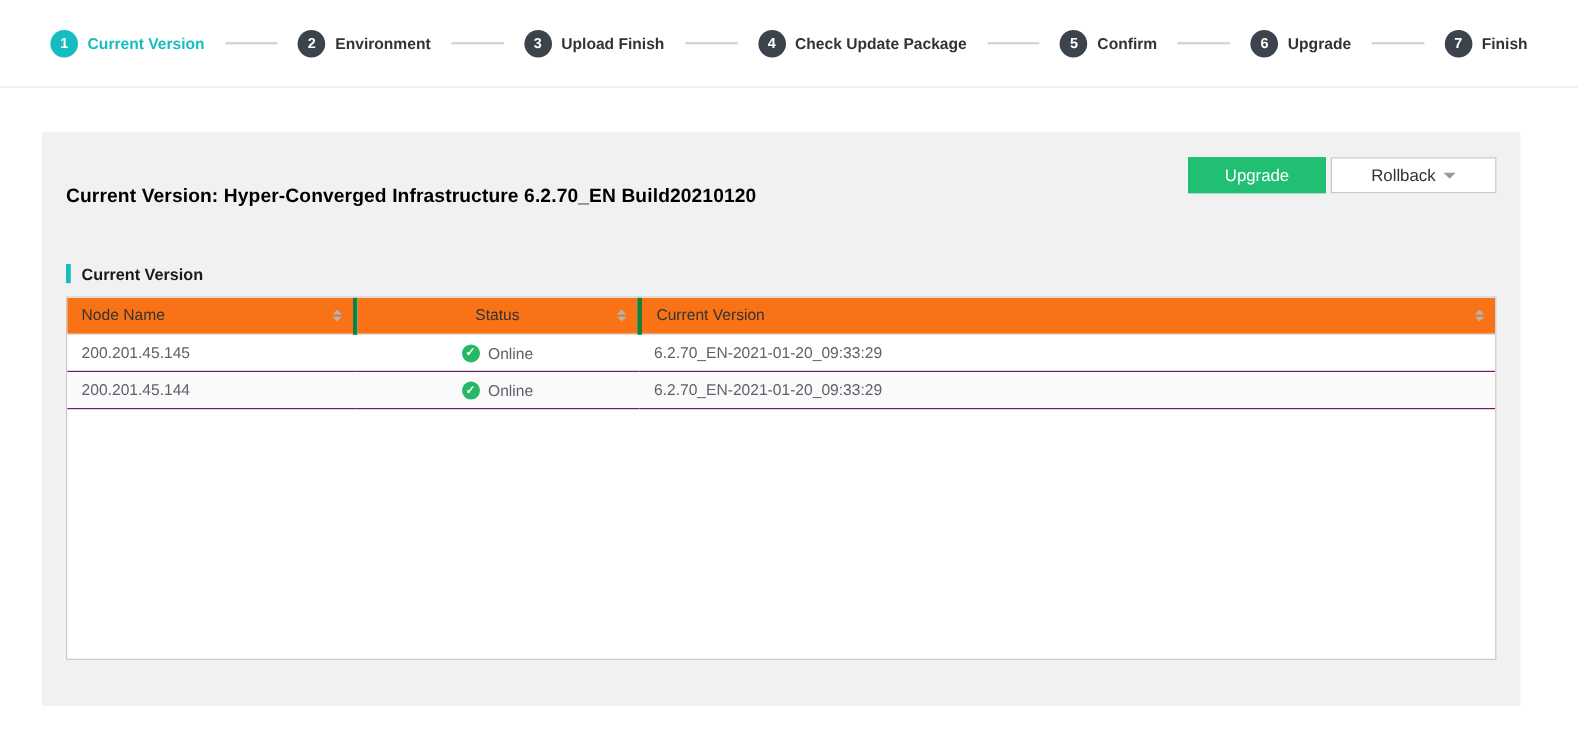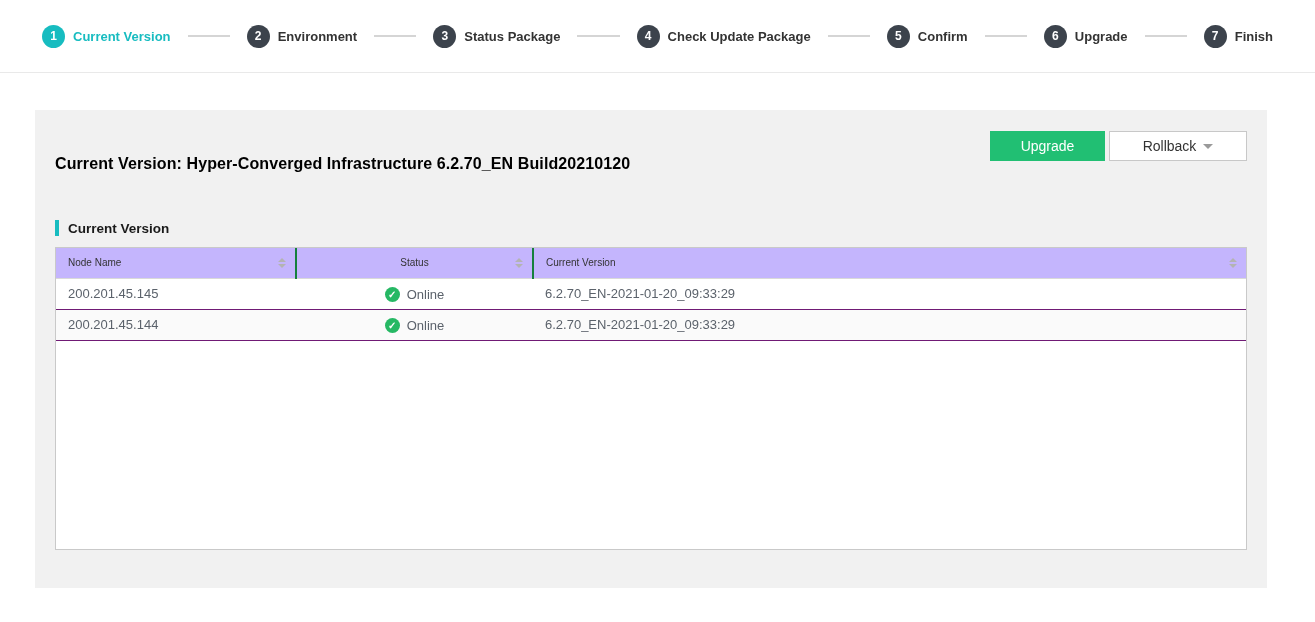--- a/index.html
+++ b/index.html
@@ -151,31 +151,31 @@
     height: 303px;
     overflow: hidden;
   }
   table {
     width: 100%;
     border-collapse: collapse;
     table-layout: fixed;
   }
   th {
     height: 30px;
-    background: #c4b5fd;
+    background: #f97316;
     border-bottom: 1px solid #d9d9d9;
-    font-size: 10px;
+    font-size: 13px;
     font-weight: normal;
     color: #333333;
     text-align: left;
     padding: 0 12px;
     position: relative;
     cursor: pointer;
   }
-  th + th { border-left: 2px solid #15803d; }
+  th + th { border-left: 4px solid #15803d; }
   th.center { text-align: center; }
   .col-node { width: 240px; }
   .col-status { width: 237px; }
   .sort-icon {
     position: absolute;
     right: 9px;
     top: 50%;
     transform: translateY(-50%);
     display: inline-flex;
     flex-direction: column;
@@ -234,21 +234,21 @@
     <span class="connector"></span>
 
     <div class="step">
       <span class="step-circle">2</span>
       <span class="step-label">Environment</span>
     </div>
     <span class="connector"></span>
 
     <div class="step">
       <span class="step-circle">3</span>
-      <span class="step-label">Status Package</span>
+      <span class="step-label">Upload Finish</span>
     </div>
     <span class="connector"></span>
 
     <div class="step">
       <span class="step-circle">4</span>
       <span class="step-label">Check Update Package</span>
     </div>
     <span class="connector"></span>
 
     <div class="step">

